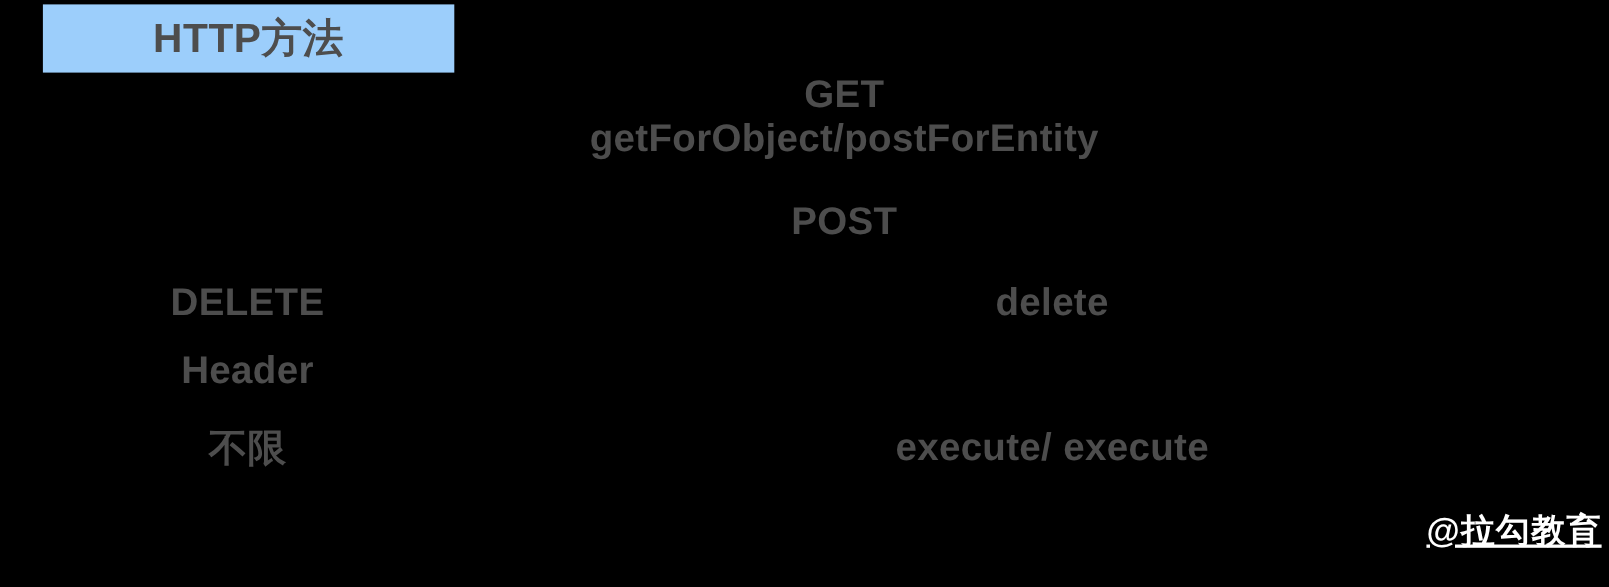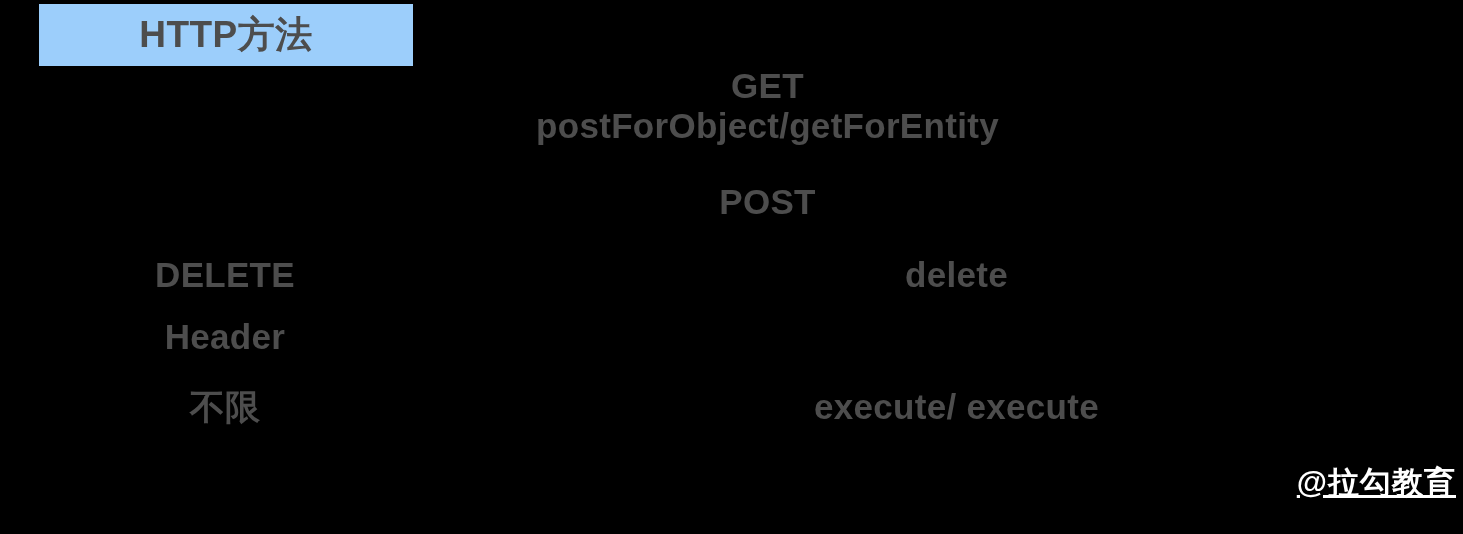--- a/index.html
+++ b/index.html
@@ -75,21 +75,21 @@
 <div class="canvas">
 
   <div class="header-row">
     <div class="header-cell left">
       <span>HTTP方法</span>
     </div>
   </div>
 
   <div class="body-row">
     <div class="cell left">GET</div>
-    <div class="cell right">postForObject/getForEntity</div>
+    <div class="cell right">getForObject/postForEntity</div>
   </div>
 
   <div class="body-row">
     <div class="cell left">POST</div>
   </div>
 
 
   <div class="body-row">
     <div class="cell left">DELETE</div>
     <div class="cell right">delete</div>

